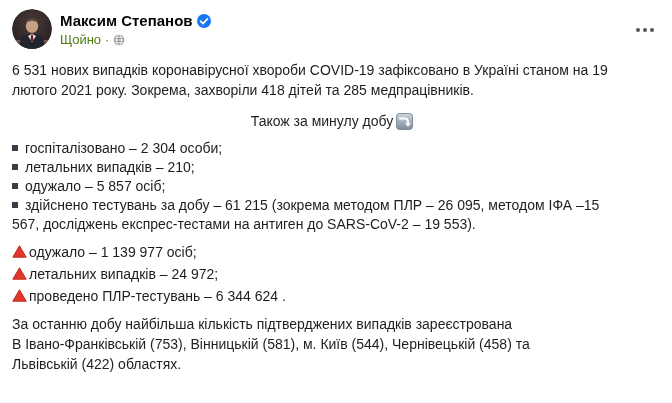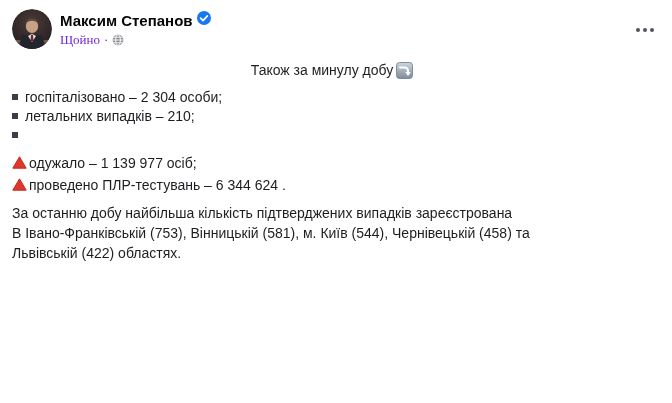--- a/index.html
+++ b/index.html
@@ -8,28 +8,28 @@
     width:672px; height:403px; background:#ffffff; overflow:hidden;
     font-family:"Liberation Sans", sans-serif; color:#050505; position:relative;
   }
   
   .post-header{ display:flex; padding:9px 16px 0 12px; }
   .avatar{
     width:40px; height:40px; border-radius:50%; overflow:hidden; flex:0 0 40px;
     cursor:pointer;
   }
   .header-text{ margin-left:8px; padding-top:2px; }
-  .name-row{ display:flex; }
+  .name-row{ display:flex; align-items:center; }
   .profile-name{
     font-size:15px; font-weight:700; color:#050505; line-height:19px; cursor:pointer;
   }
   .verified{ margin-left:4px; display:inline-flex; }
   .meta-row{
     display:flex; align-items:center; margin-top:2px;
-    font-size:13px; color:#6d28d9; line-height:16px;font-family:Liberation Serif, serif;
+    font-size:13px; color:#4d7c0f; line-height:16px;
   }
   .meta-row .sep{ margin:0 4px; }
   .timestamp{ cursor:pointer; }
   .more-btn{
     margin-left:auto; margin-top:14px; padding:4px 2px; display:flex; gap:3px;
     align-items:center; cursor:pointer; height:14px;
   }
   .more-btn i{ width:4px; height:4px; border-radius:50%; background:#50555e; display:block; }
   
   .post-body{
@@ -105,51 +105,58 @@
 
     <div class="more-btn">
       <i></i>
         <i></i>
         <i></i>
     </div>
   </div>
 
   <div class="post-body">
 
+    <p class="para intro">6 531 нових випадків коронавірусної хвороби COVID-19 зафіксовано в Україні станом на 19
+лютого 2021 року. Зокрема, захворіли 418 дітей та 285 медпрацівників.</p>
 
     <p class="section-heading"><span>Також за минулу добу</span><span class="emoji-arrow"><svg width="17" height="17" viewBox="0 0 17 17">
             <defs>
               <linearGradient id="aG" x1="0" y1="0" x2="0" y2="1">
                 <stop offset="0%" stop-color="#cdd6de"></stop>
                 <stop offset="100%" stop-color="#7e8b9a"></stop>
               </linearGradient>
             </defs>
             <rect x="0.5" y="0.5" width="16" height="16" rx="3" fill="url(#aG)" stroke="#6d7988" stroke-width="0.8"></rect>
             <path d="M4 5.5 H8.5 C11 5.5 12 7 12 9 V10.5" fill="none" stroke="#ffffff" stroke-width="2.1" stroke-linecap="round"></path>
             <path d="M9.2 10 H14.8 L12 14 Z" fill="#ffffff"></path>
           </svg></span></p>
 
     <div class="bullet-list">
 
         <div class="line"><span class="sq"></span><span>госпіталізовано – 2 304 особи;</span></div>
 
         <div class="line"><span class="sq"></span><span>летальних випадків – 210;</span></div>
 
-        <div class="line"><span class="sq"></span></div>
+        <div class="line"><span class="sq"></span><span>одужало – 5 857 осіб;</span></div>
 
+        <div class="line"><span class="sq"></span><span>здійснено тестувань за добу – 61 215 (зокрема методом ПЛР – 26 095, методом ІФА –15
+567, досліджень експрес-тестами на антиген до SARS-CoV-2 – 19 553).</span></div>
       </div>
 
 
     <div class="tri-list">
 
 
         <div class="line"><span class="tri"><svg width="15" height="13" viewBox="0 0 15 13">
               <path d="M7.5 0.8 L14.2 12.2 L0.8 12.2 Z" fill="#e0372c" stroke="#c22a1f" stroke-width="1" stroke-linejoin="round"></path>
             </svg></span><span>одужало – 1 139 977 осіб;</span></div>
 
+        <div class="line"><span class="tri"><svg width="15" height="13" viewBox="0 0 15 13">
+              <path d="M7.5 0.8 L14.2 12.2 L0.8 12.2 Z" fill="#e0372c" stroke="#c22a1f" stroke-width="1" stroke-linejoin="round"></path>
+            </svg></span><span>летальних випадків – 24 972;</span></div>
 
         <div class="line"><span class="tri"><svg width="15" height="13" viewBox="0 0 15 13">
               <path d="M7.5 0.8 L14.2 12.2 L0.8 12.2 Z" fill="#e0372c" stroke="#c22a1f" stroke-width="1" stroke-linejoin="round"></path>
             </svg></span><span>проведено ПЛР-тестувань – 6 344 624 .</span></div>
       </div>
 
     <p class="para regions">За останню добу найбільша кількість підтверджених випадків зареєстрована
 В Івано-Франківській (753), Вінницькій (581), м. Київ (544), Чернівецькій (458) та
 Львівській (422) областях.</p>
 

